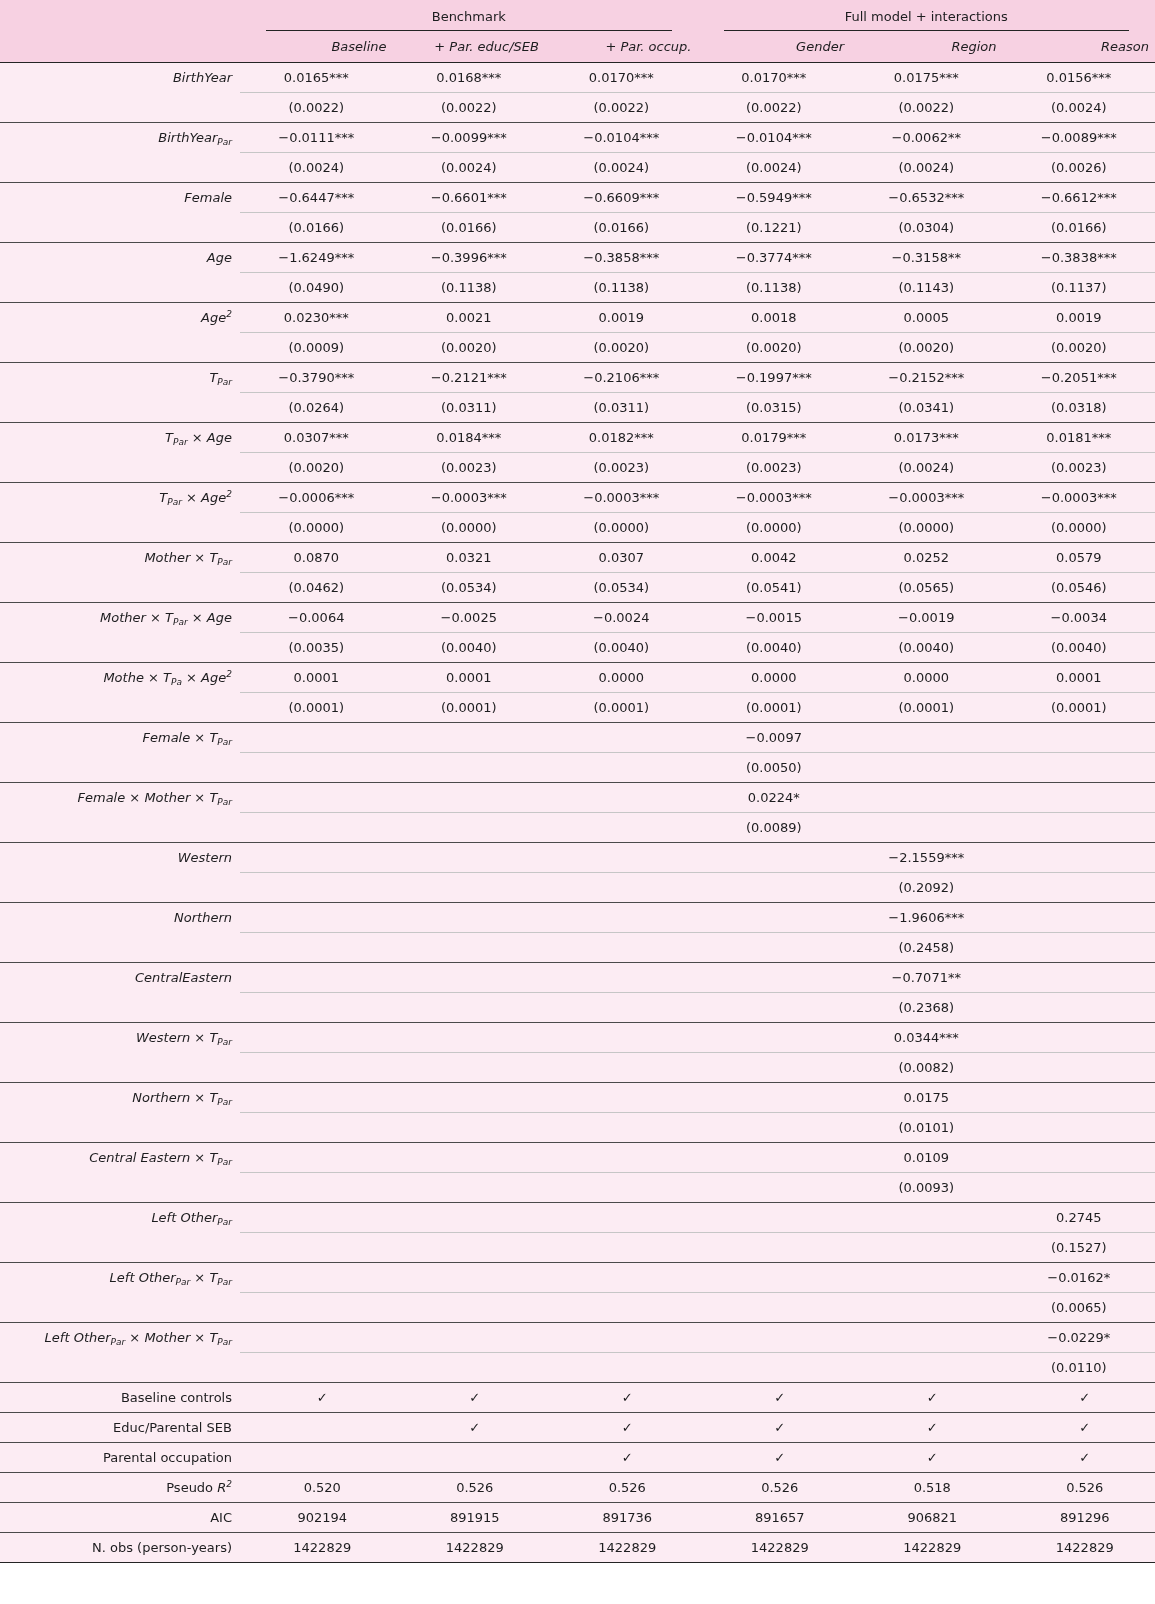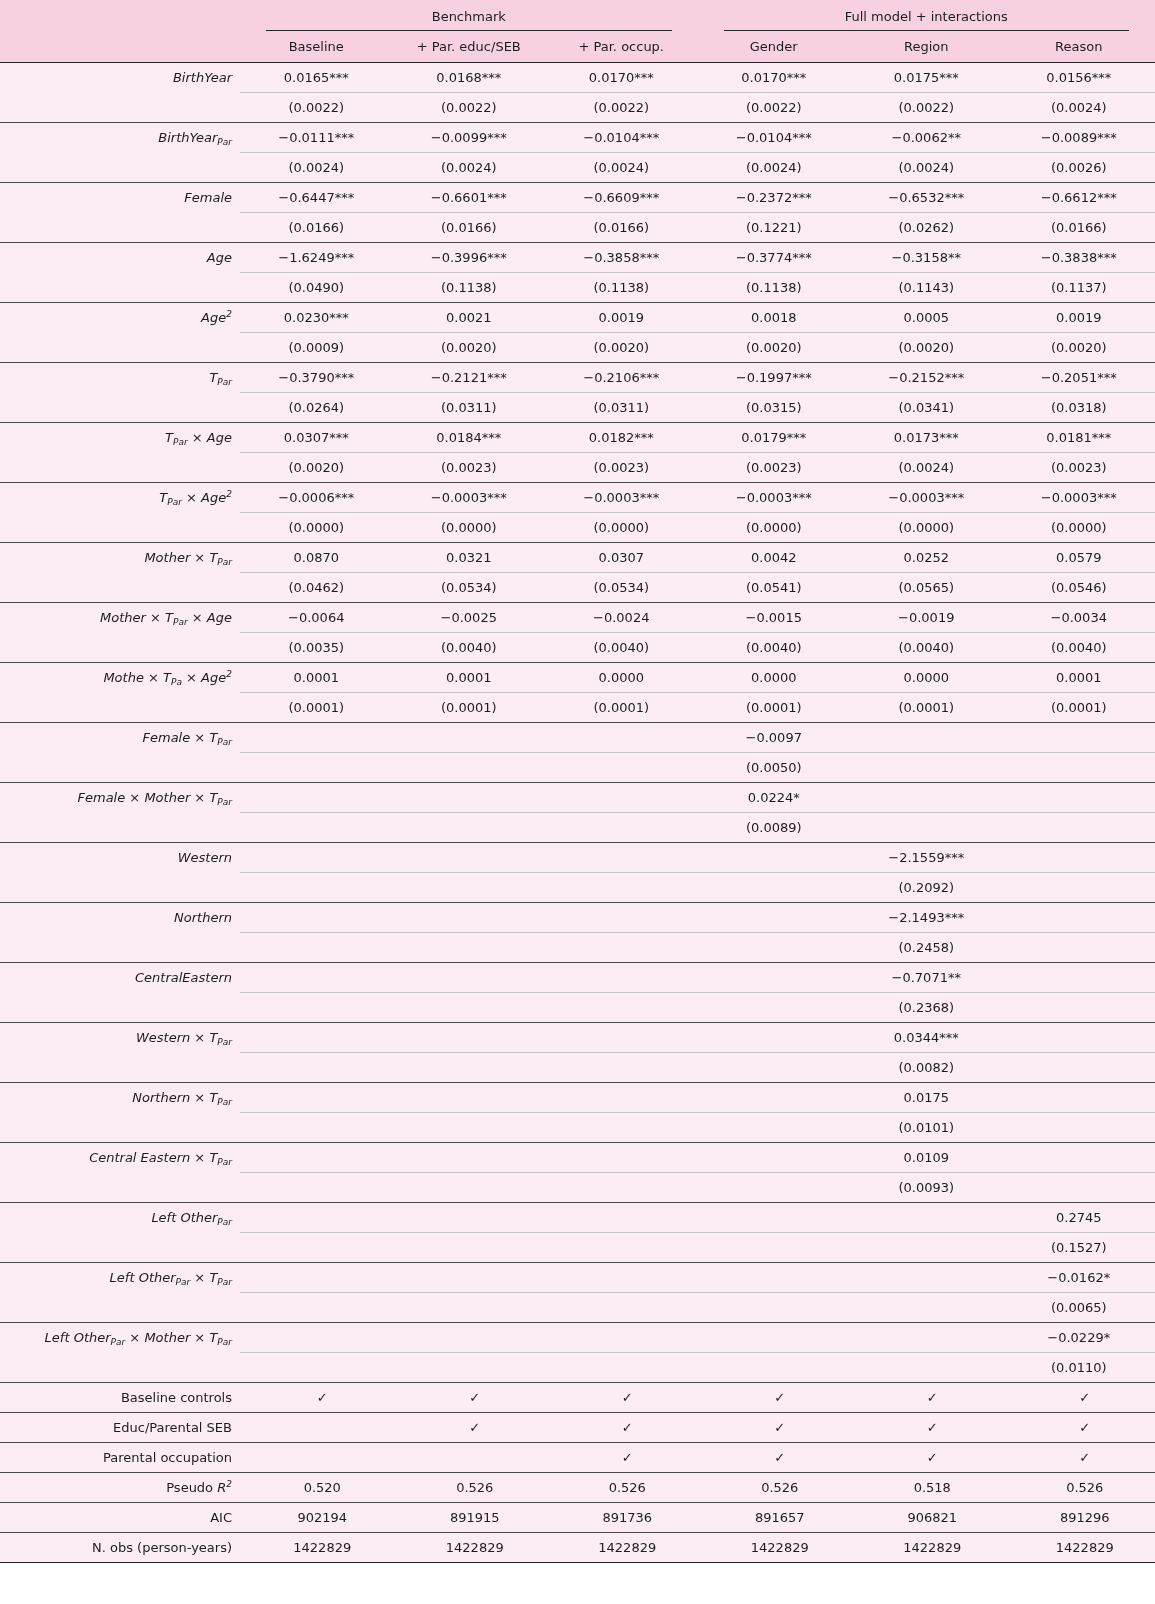--- a/index.html
+++ b/index.html
@@ -31,23 +31,24 @@
   }
   tr.group-row th { padding: 5px 0 0 0; vertical-align: bottom; height: 31px; }
   tr.group-row th .grp {
     margin: 0 26px;
     padding: 2px 0 6px 0;
     border-bottom: 1.4px solid var(--rule-strong);
     text-align: center;
   }
   tr.col-row th {
     height: 31px;
-    text-align: center;
+    text-align: right;
     border-bottom: 1.4px solid var(--rule-strong);
     padding: 2px 6px;
+    font-style: italic;
   }
   td { height: 30px; padding: 2px 8px; vertical-align: middle; }
   td.data { text-align: center; }
   td.label { text-align: right; padding-left: 12px; }
   td.label.var { font-style: italic; }
   tr.sep td { border-top: 1px solid var(--rule-dark); }
   tr.coef-row td.data { border-bottom: 1px solid var(--rule-light); }
   tr.summary td { border-top: 1px solid var(--rule-dark); padding-left: 20px; }
   sub, sup { font-size: 9px; line-height: 0; font-style: italic; }
   sub { vertical-align: -3px; }
@@ -122,31 +123,31 @@
           <td class="data">(0.0024)</td>
           <td class="data">(0.0024)</td>
           <td class="data">(0.0024)</td>
           <td class="data">(0.0026)</td>
         </tr>
         <tr class="coef-row sep">
           <td class="label var">Female</td>
           <td class="data">−0.6447***</td>
           <td class="data">−0.6601***</td>
           <td class="data">−0.6609***</td>
-          <td class="data">−0.2372***</td>
+          <td class="data">−0.5949***</td>
           <td class="data">−0.6532***</td>
           <td class="data">−0.6612***</td>
         </tr>
         <tr class="se-row">
           <td class="label"></td>
           <td class="data">(0.0166)</td>
           <td class="data">(0.0166)</td>
           <td class="data">(0.0166)</td>
           <td class="data">(0.1221)</td>
-          <td class="data">(0.0262)</td>
+          <td class="data">(0.0304)</td>
           <td class="data">(0.0166)</td>
         </tr>
         <tr class="coef-row sep">
           <td class="label var">Age</td>
           <td class="data">−1.6249***</td>
           <td class="data">−0.3996***</td>
           <td class="data">−0.3858***</td>
           <td class="data">−0.3774***</td>
           <td class="data">−0.3158**</td>
           <td class="data">−0.3838***</td>
@@ -339,21 +340,21 @@
           <td class="data"></td>
           <td class="data">(0.2092)</td>
           <td class="data"></td>
         </tr>
         <tr class="coef-row sep">
           <td class="label var">Northern</td>
           <td class="data"></td>
           <td class="data"></td>
           <td class="data"></td>
           <td class="data"></td>
-          <td class="data">−2.1493***</td>
+          <td class="data">−1.9606***</td>
           <td class="data"></td>
         </tr>
         <tr class="se-row">
           <td class="label"></td>
           <td class="data"></td>
           <td class="data"></td>
           <td class="data"></td>
           <td class="data"></td>
           <td class="data">(0.2458)</td>
           <td class="data"></td>

